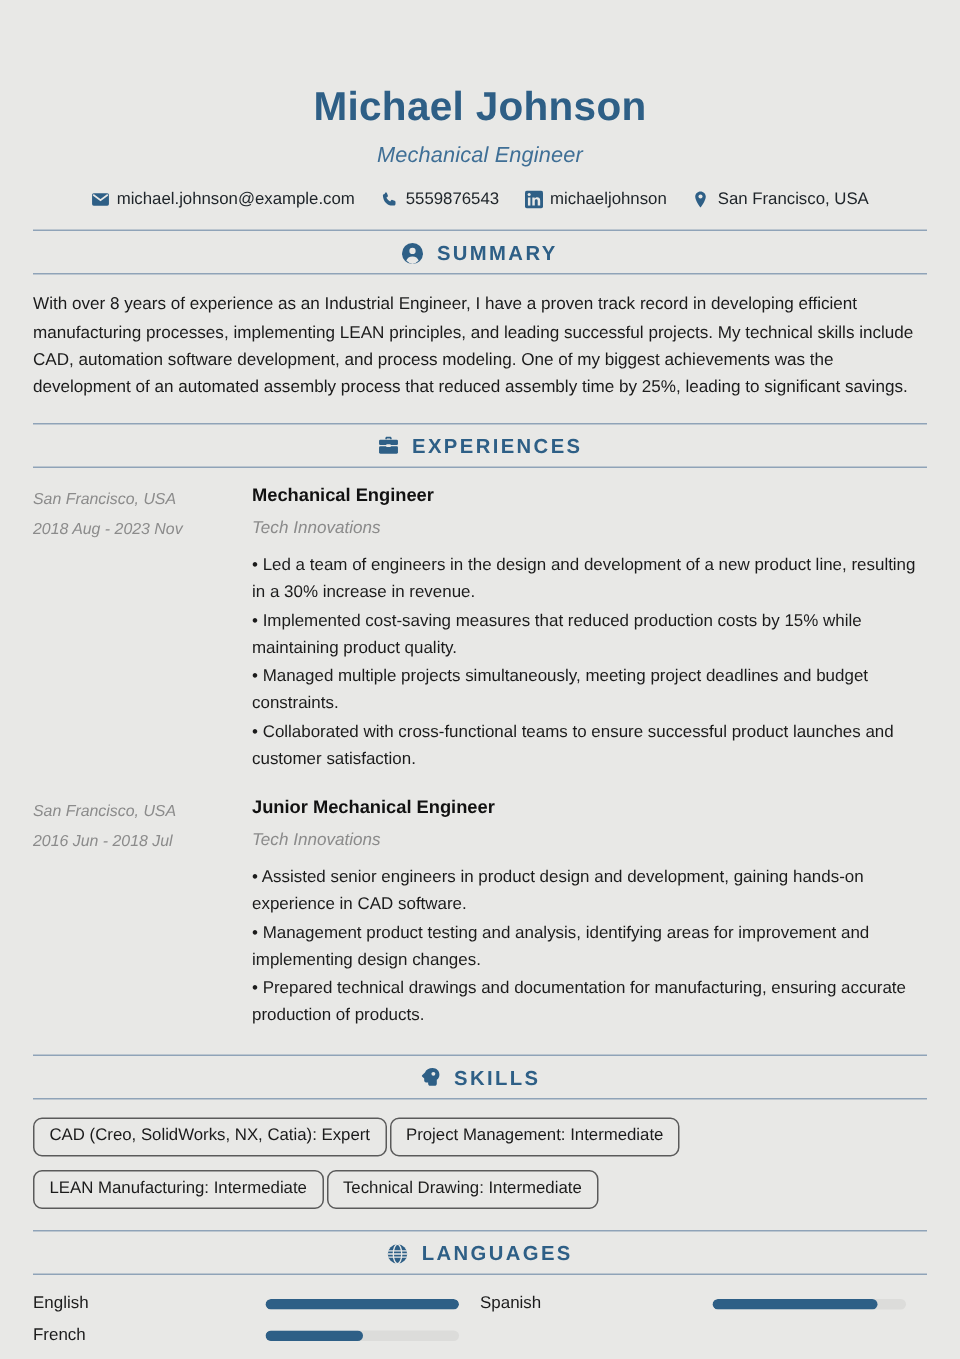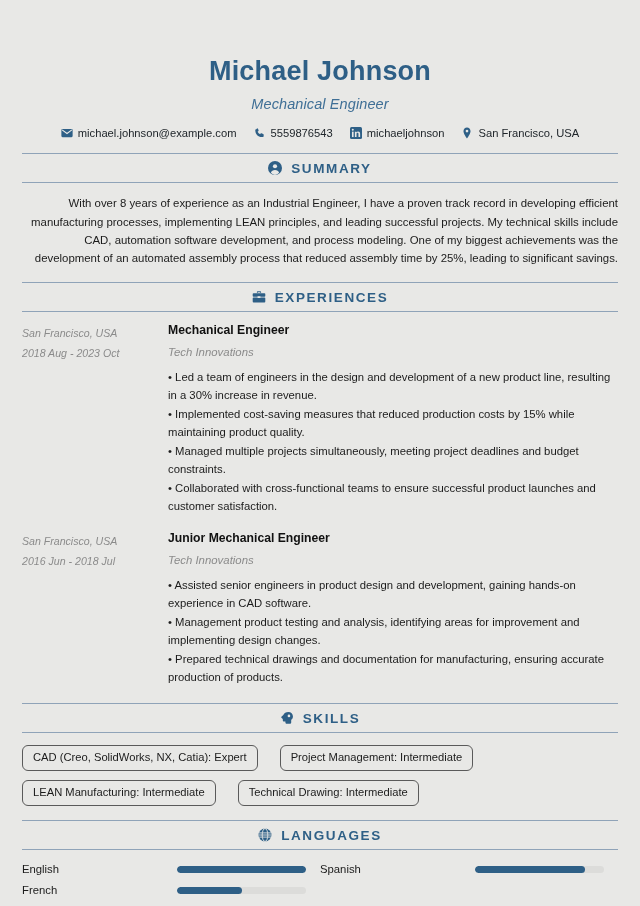--- a/index.html
+++ b/index.html
@@ -65,37 +65,38 @@
 
   
   .section {
     margin-top: 14px;
   }
   .sec-head {
     border-top: 1.4px solid #8fa3b8;
     border-bottom: 1.4px solid #8fa3b8;
     padding: 7px 0 6px 0;
     display: flex;
+    align-items: center;
     justify-content: center;
     gap: 9px;
   }
   .sec-title {
     font-size: 13.5px;
     font-weight: bold;
     color: #2e5f86;
     letter-spacing: 1.6px;
   }
   .sec-head svg { display: block; }
 
   
   .summary-body {
     margin-top: 11px;
     font-size: 11.4px;
     line-height: 1.62;
-    text-align: right;
+    text-align: left;
     color: #1b1b1b;
   }
 
   
   .exp-list { margin-top: 11px; }
   .exp-item {
     display: flex;
     align-items: flex-start;
     margin-bottom: 15px;
   }
@@ -129,21 +130,21 @@
     line-height: 1.6;
     color: #1b1b1b;
     margin-bottom: 1px;
   }
 
   
   .skills-wrap {
     margin-top: 12px;
     display: flex;
     flex-wrap: wrap;
-    gap: 9px 22px;
+    gap: 9px 2px;
   }
   .skill-chip {
     border: 1px solid #5a5a5a;
     border-radius: 6px;
     padding: 5px 10px 6px 10px;
     font-size: 11.2px;
     color: #1b1b1b;
     background: transparent;
     white-space: nowrap;
     line-height: 1.2;
@@ -261,21 +262,21 @@
           </svg>
       </span>
       <span class="sec-title">EXPERIENCES</span>
     </div>
 
     <div class="exp-list">
 
       <div class="exp-item">
         <div class="exp-meta">
           <div>San Francisco, USA</div>
-          <div>2018 Aug - 2023 Oct</div>
+          <div>2018 Aug - 2023 Nov</div>
         </div>
         <div class="exp-main">
           <div class="exp-role">Mechanical Engineer</div>
           <div class="exp-company">Tech Innovations</div>
           <div class="exp-bullets">
             <div class="bullet">• Led a team of engineers in the design and development of a new product line, resulting in a 30% increase in revenue.</div>
             <div class="bullet">• Implemented cost-saving measures that reduced production costs by 15% while maintaining product quality.</div>
             <div class="bullet">• Managed multiple projects simultaneously, meeting project deadlines and budget constraints.</div>
             <div class="bullet">• Collaborated with cross-functional teams to ensure successful product launches and customer satisfaction.</div>
           </div>

